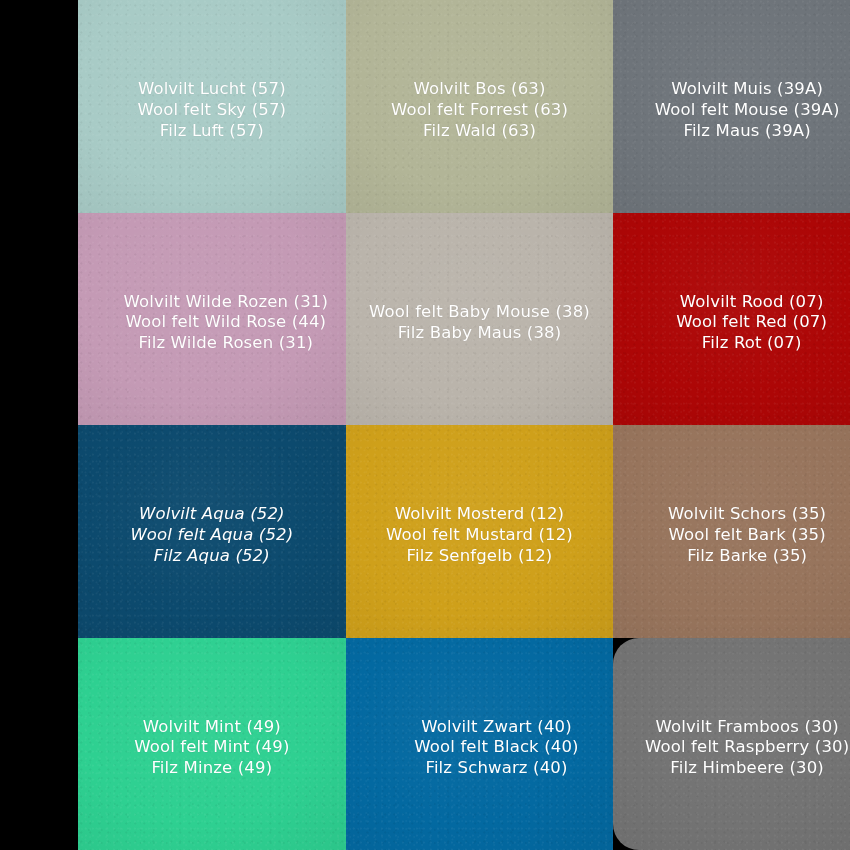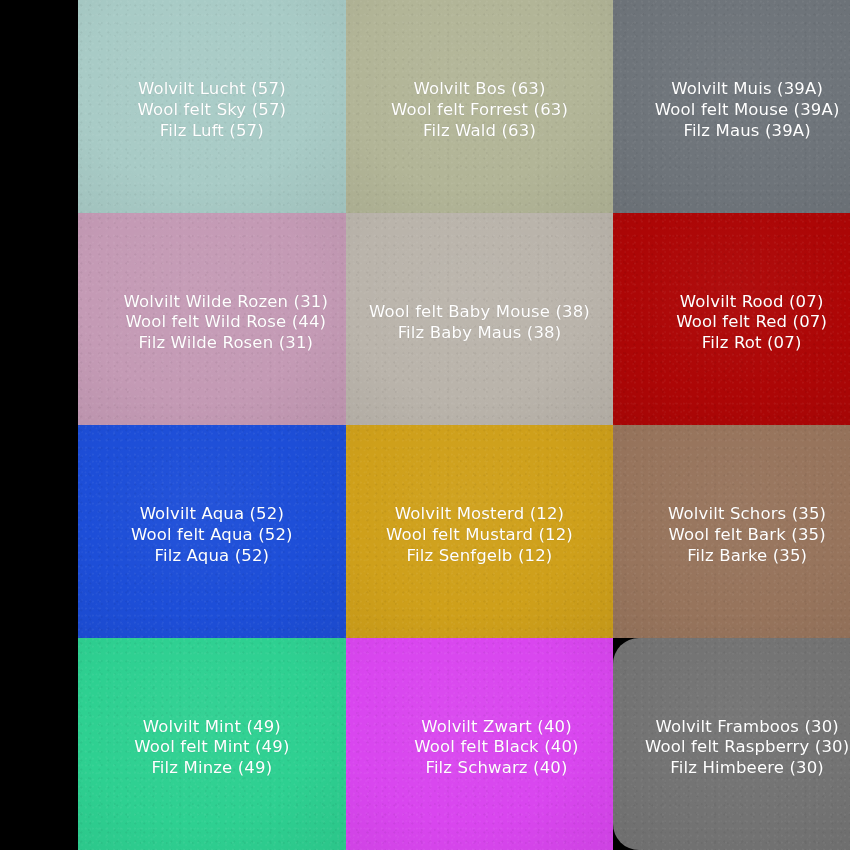--- a/index.html
+++ b/index.html
@@ -117,21 +117,21 @@
           <span class="swatch-line">Filz Baby Maus (38)</span>
         </div>
       </div>
       <div class="swatch" style="background-color: rgb(173, 6, 6); padding-left: 9px;">
         <div class="swatch-labels">
           <span class="swatch-line">Wolvilt Rood (07)</span>
           <span class="swatch-line">Wool felt Red (07)</span>
           <span class="swatch-line">Filz Rot (07)</span>
         </div>
       </div>
-      <div class="swatch" style="background-color: #1d4ed8;">
+      <div class="swatch" style="background-color: #0c4a6e; font-style: italic;">
         <div class="swatch-labels">
           <span class="swatch-line">Wolvilt Aqua (52)</span>
           <span class="swatch-line">Wool felt Aqua (52)</span>
           <span class="swatch-line">Filz Aqua (52)</span>
         </div>
       </div>
       <div class="swatch" style="background-color: rgb(207, 160, 26);">
         <div class="swatch-labels">
           <span class="swatch-line">Wolvilt Mosterd (12)</span>
           <span class="swatch-line">Wool felt Mustard (12)</span>
@@ -145,21 +145,21 @@
           <span class="swatch-line">Filz Barke (35)</span>
         </div>
       </div>
       <div class="swatch" style="background-color: rgb(46, 208, 145);">
         <div class="swatch-labels">
           <span class="swatch-line">Wolvilt Mint (49)</span>
           <span class="swatch-line">Wool felt Mint (49)</span>
           <span class="swatch-line">Filz Minze (49)</span>
         </div>
       </div>
-      <div class="swatch" style="background-color: #d946ef; padding-left: 34px;">
+      <div class="swatch" style="background-color: #0369a1; padding-left: 34px;">
         <div class="swatch-labels">
           <span class="swatch-line">Wolvilt Zwart (40)</span>
           <span class="swatch-line">Wool felt Black (40)</span>
           <span class="swatch-line">Filz Schwarz (40)</span>
         </div>
       </div>
       <div class="swatch" style="background-color: #737373; border-radius: 26px;">
         <div class="swatch-labels">
           <span class="swatch-line">Wolvilt Framboos (30)</span>
           <span class="swatch-line">Wool felt Raspberry (30)</span>

